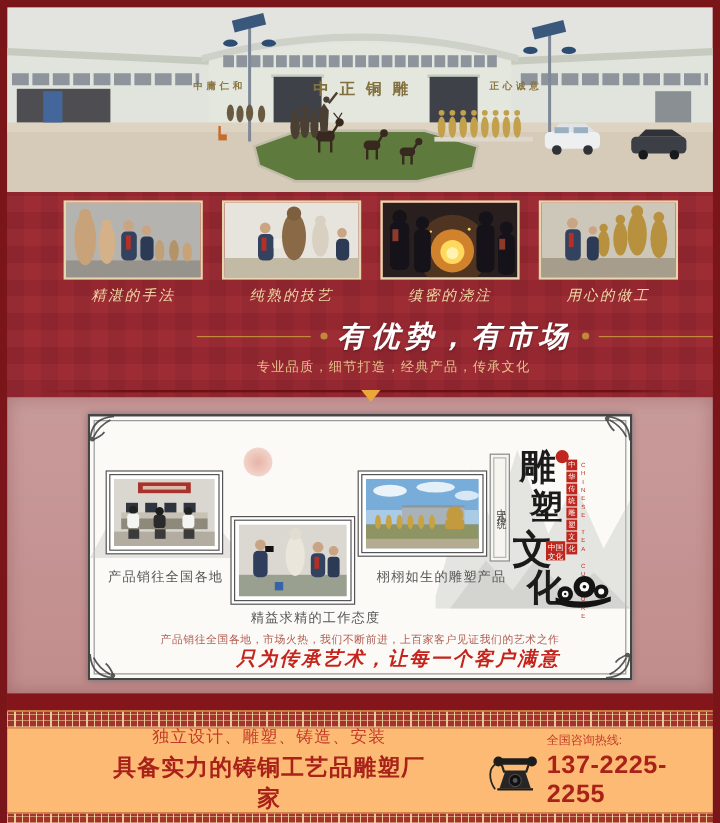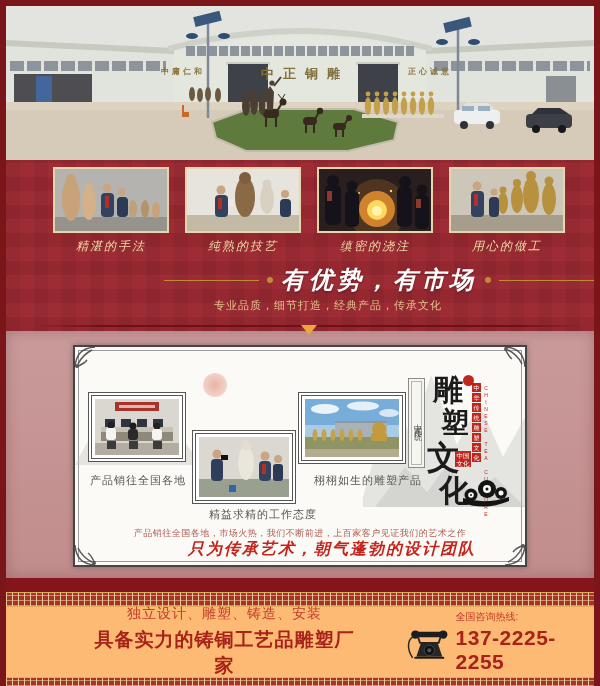--- a/index.html
+++ b/index.html
@@ -429,21 +429,21 @@
           <path d="M6,26 Q28,34 52,24 L52,20 Q28,28 6,21 Z"></path>
         </g>
         <circle cx="30" cy="12" r="4" fill="#fbfaf6"></circle>
           <circle cx="30" cy="12" r="1.5" fill="#141414"></circle>
         <circle cx="14" cy="18" r="2.8" fill="#fbfaf6"></circle>
           <circle cx="14" cy="18" r="1" fill="#141414"></circle>
         <circle cx="44" cy="16" r="2.5" fill="#fbfaf6"></circle>
       </svg>
 
       <div class="market">产品销往全国各地，市场火热，我们不断前进，上百家客户见证我们的艺术之作</div>
-      <div class="slogan">只为传承艺术，朝气蓬勃的设计团队</div>
+      <div class="slogan">只为传承艺术，让每一个客户满意</div>
     </div>
   </div>
 
   <div class="dark-band"></div>
   <div class="ornate"></div>
 
   <div class="footer">
     <div class="f-left">
       <div class="f-services">独立设计、雕塑、铸造、安装</div>
       <div class="f-company">具备实力的铸铜工艺品雕塑厂家</div>

